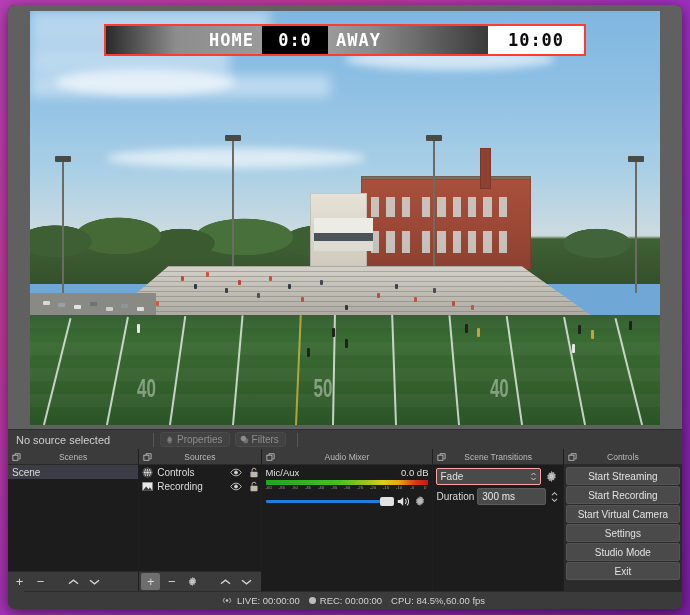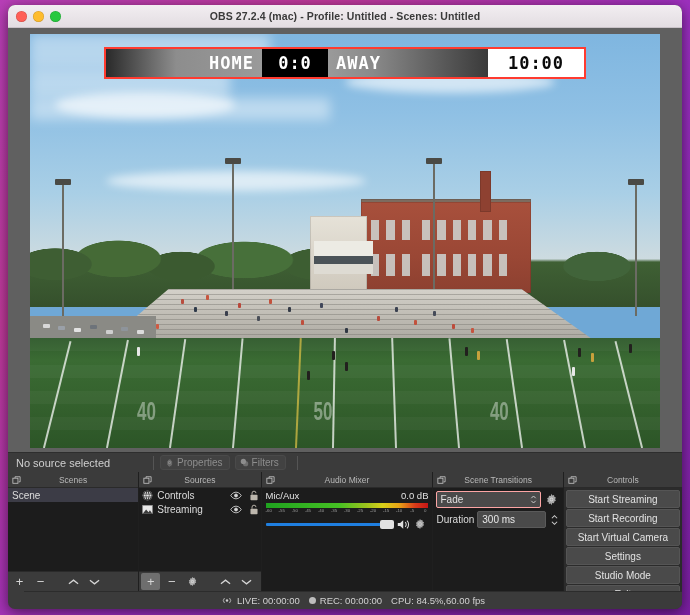--- a/index.html
+++ b/index.html
@@ -349,28 +349,20 @@
   }
   .st-item { display: flex; align-items: center; gap: 4px; }
   .rec-dot { width: 7px; height: 7px; border-radius: 50%; background: #bdbdbd; }
   svg { display: block; }
 </style>
 </head>
 <body>
 
 <div id="window">
 
-  <div id="titlebar">
-    <div class="lights">
-      <div class="light red"></div>
-      <div class="light yellow"></div>
-      <div class="light green"></div>
-    </div>
-    <div id="title-text">OBS 27.2.4 (mac) - Profile: Untitled - Scenes: Untitled</div>
-  </div>
 
   <div id="preview-wrap">
     <div id="preview">
 
       <div class="sky"></div>
       <div class="cloud" style="left:4%;  top:14%; width:180px; height:26px;"></div>
       <div class="cloud2" style="left:22%; top:22%; width:240px; height:34px;"></div>
       <div class="cloud" style="left:50%; top:9%;  width:210px; height:22px;"></div>
       <div class="cloud2" style="left:62%; top:25%; width:200px; height:30px;"></div>
       <div class="cloud" style="left:12%; top:33%; width:260px; height:20px;"></div>
@@ -576,21 +568,21 @@
             </svg>
           </span>
         </div>
         <div class="src-row">
           <span class="src-ico">
             <svg width="11" height="11" viewBox="0 0 16 16">
               <rect x="1" y="2" width="14" height="12" fill="#e8e8e8" stroke="#9a9a9a"></rect>
               <path d="M1 14l5-6 3.5 4L11.5 9 15 14z" fill="#3a3a3a"></path>
             </svg>
           </span>
-          <span class="src-name">Streaming</span>
+          <span class="src-name">Recording</span>
           <span class="src-eye">
             <svg width="12" height="9" viewBox="0 0 16 11" fill="none" stroke="#d8d8d8" stroke-width="1.1">
               <path d="M1 5.5S3.5 1 8 1s7 4.5 7 4.5-2.5 4.5-7 4.5-7-4.5-7-4.5z"></path>
               <circle cx="8" cy="5.5" r="2" fill="#d8d8d8"></circle>
             </svg>
           </span>
           <span class="src-lock">
             <svg width="10" height="11" viewBox="0 0 12 14" fill="none" stroke="#bdb7ad" stroke-width="1.2">
               <rect x="1.5" y="6" width="9" height="7" rx="1" fill="#bdb7ad" stroke="none"></rect>
               <path d="M3.5 6V4a2.5 2.5 0 015 0"></path>

